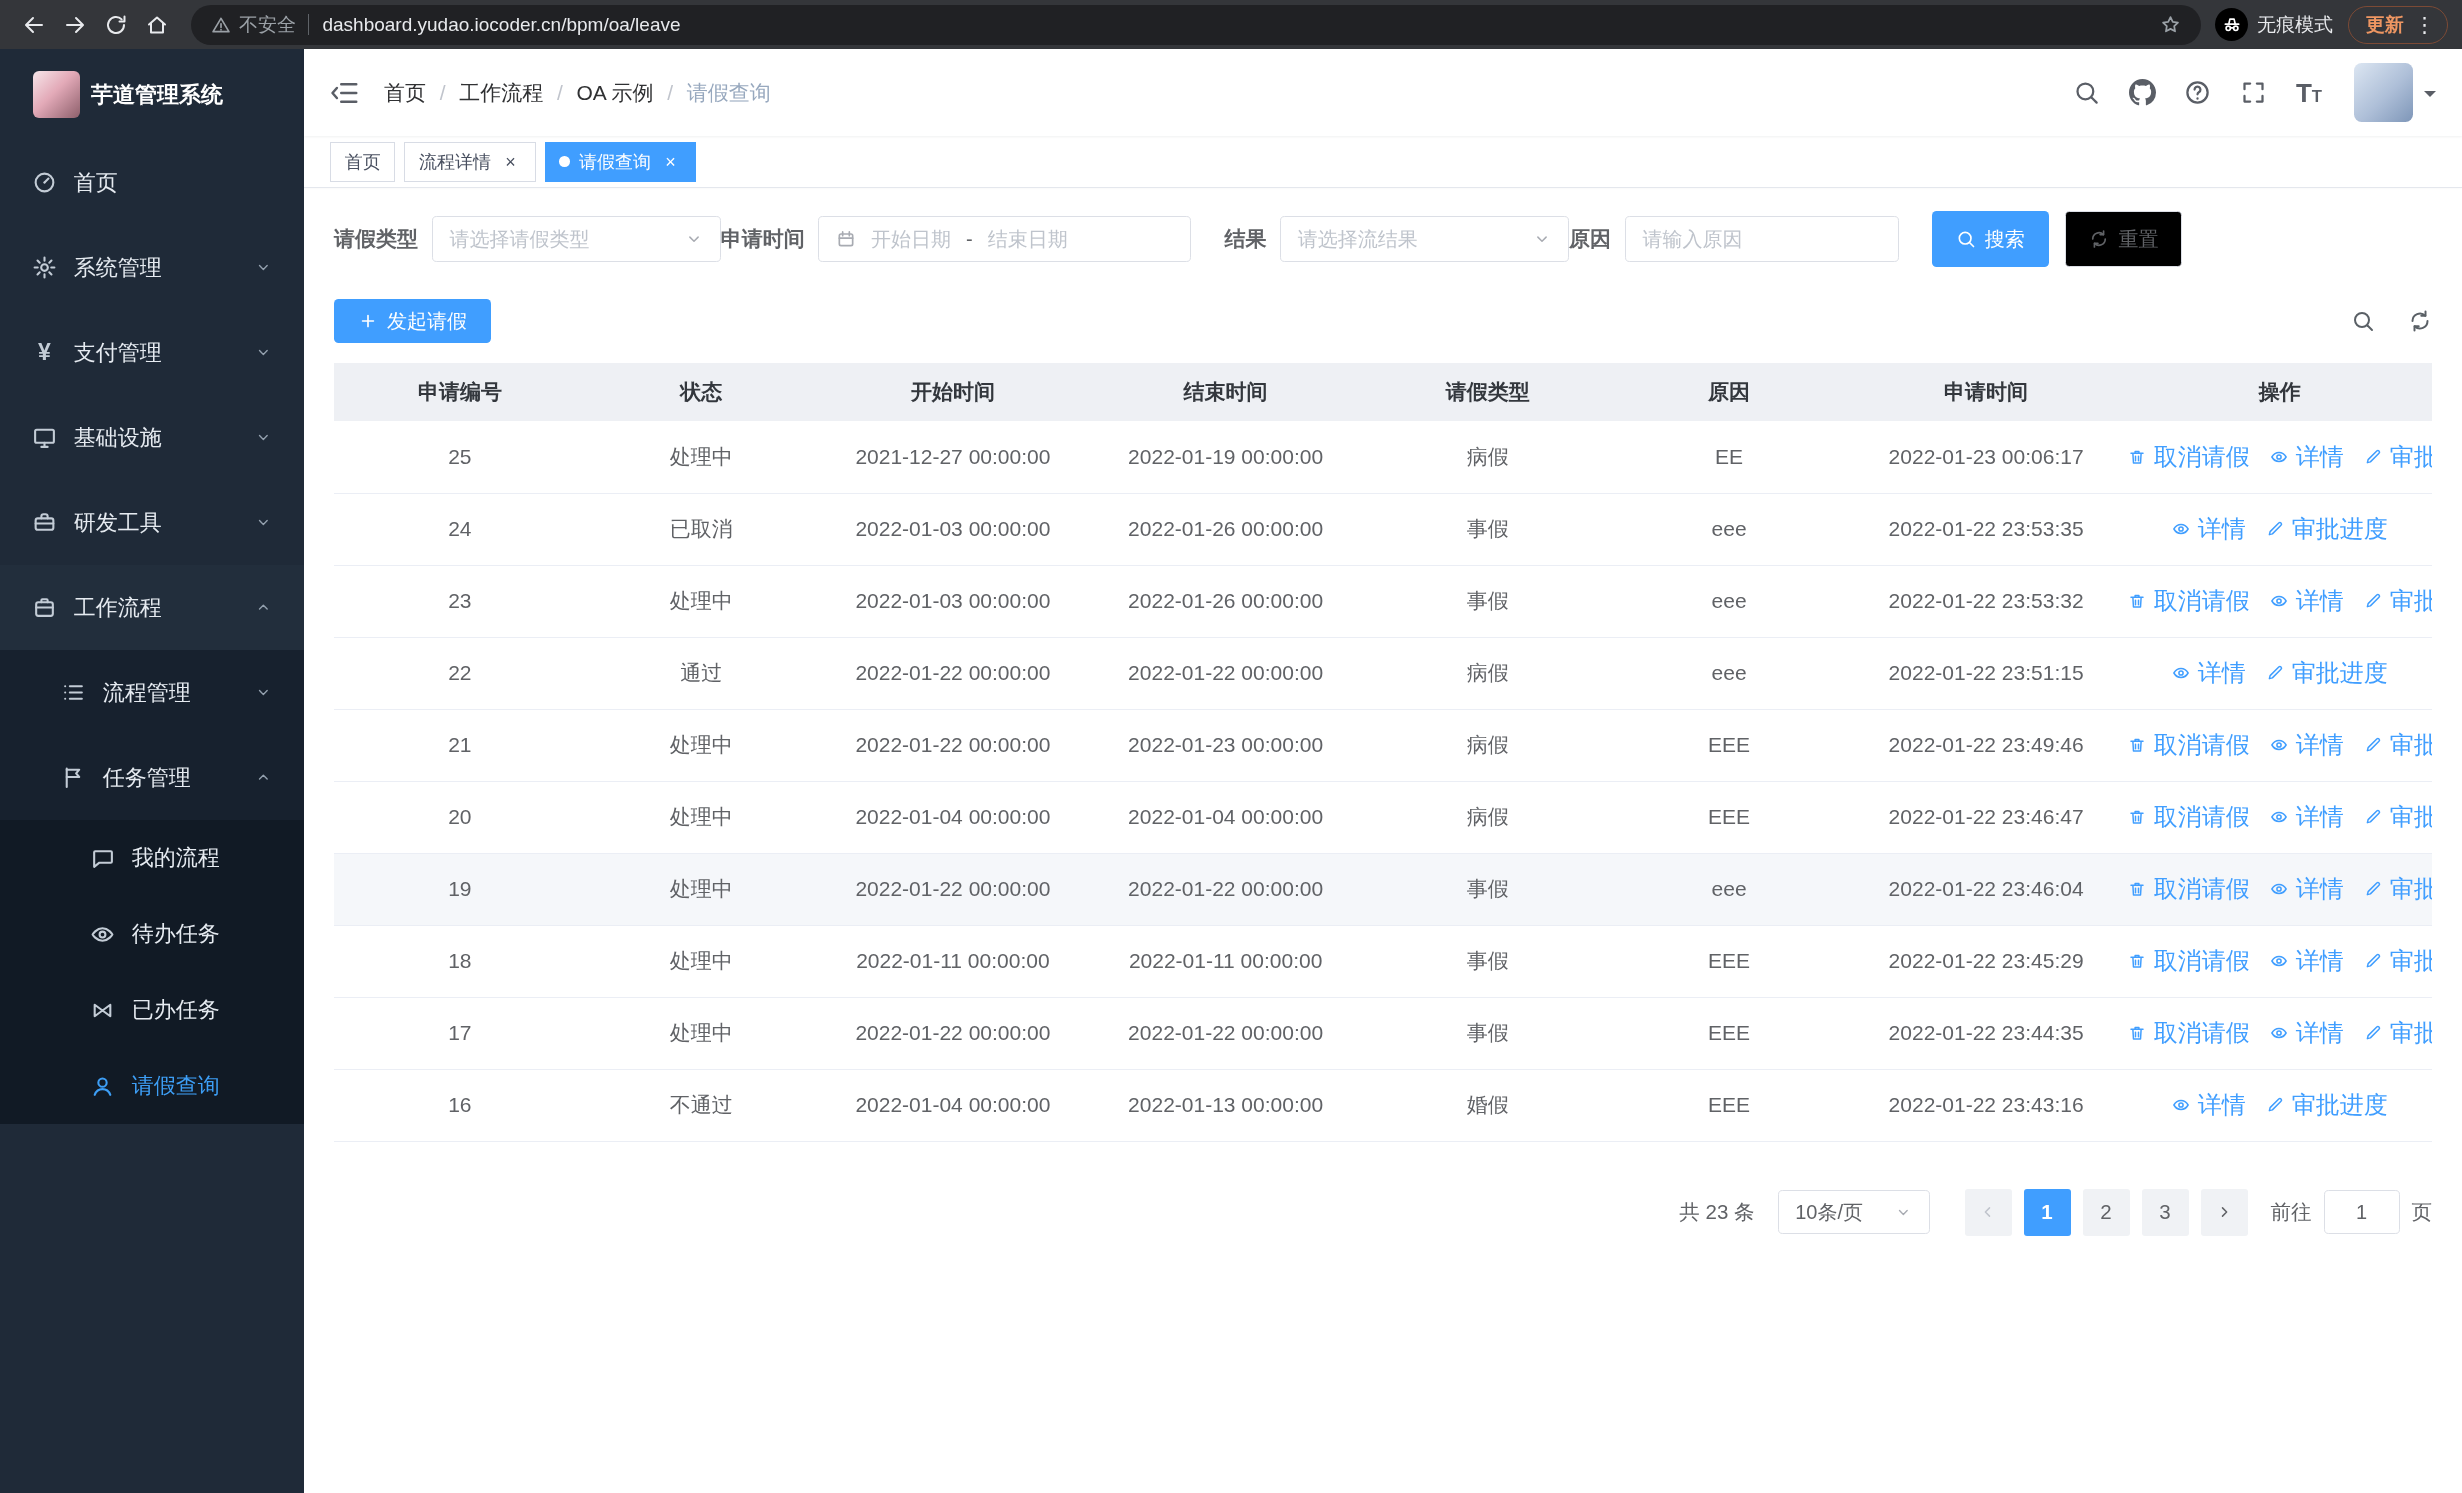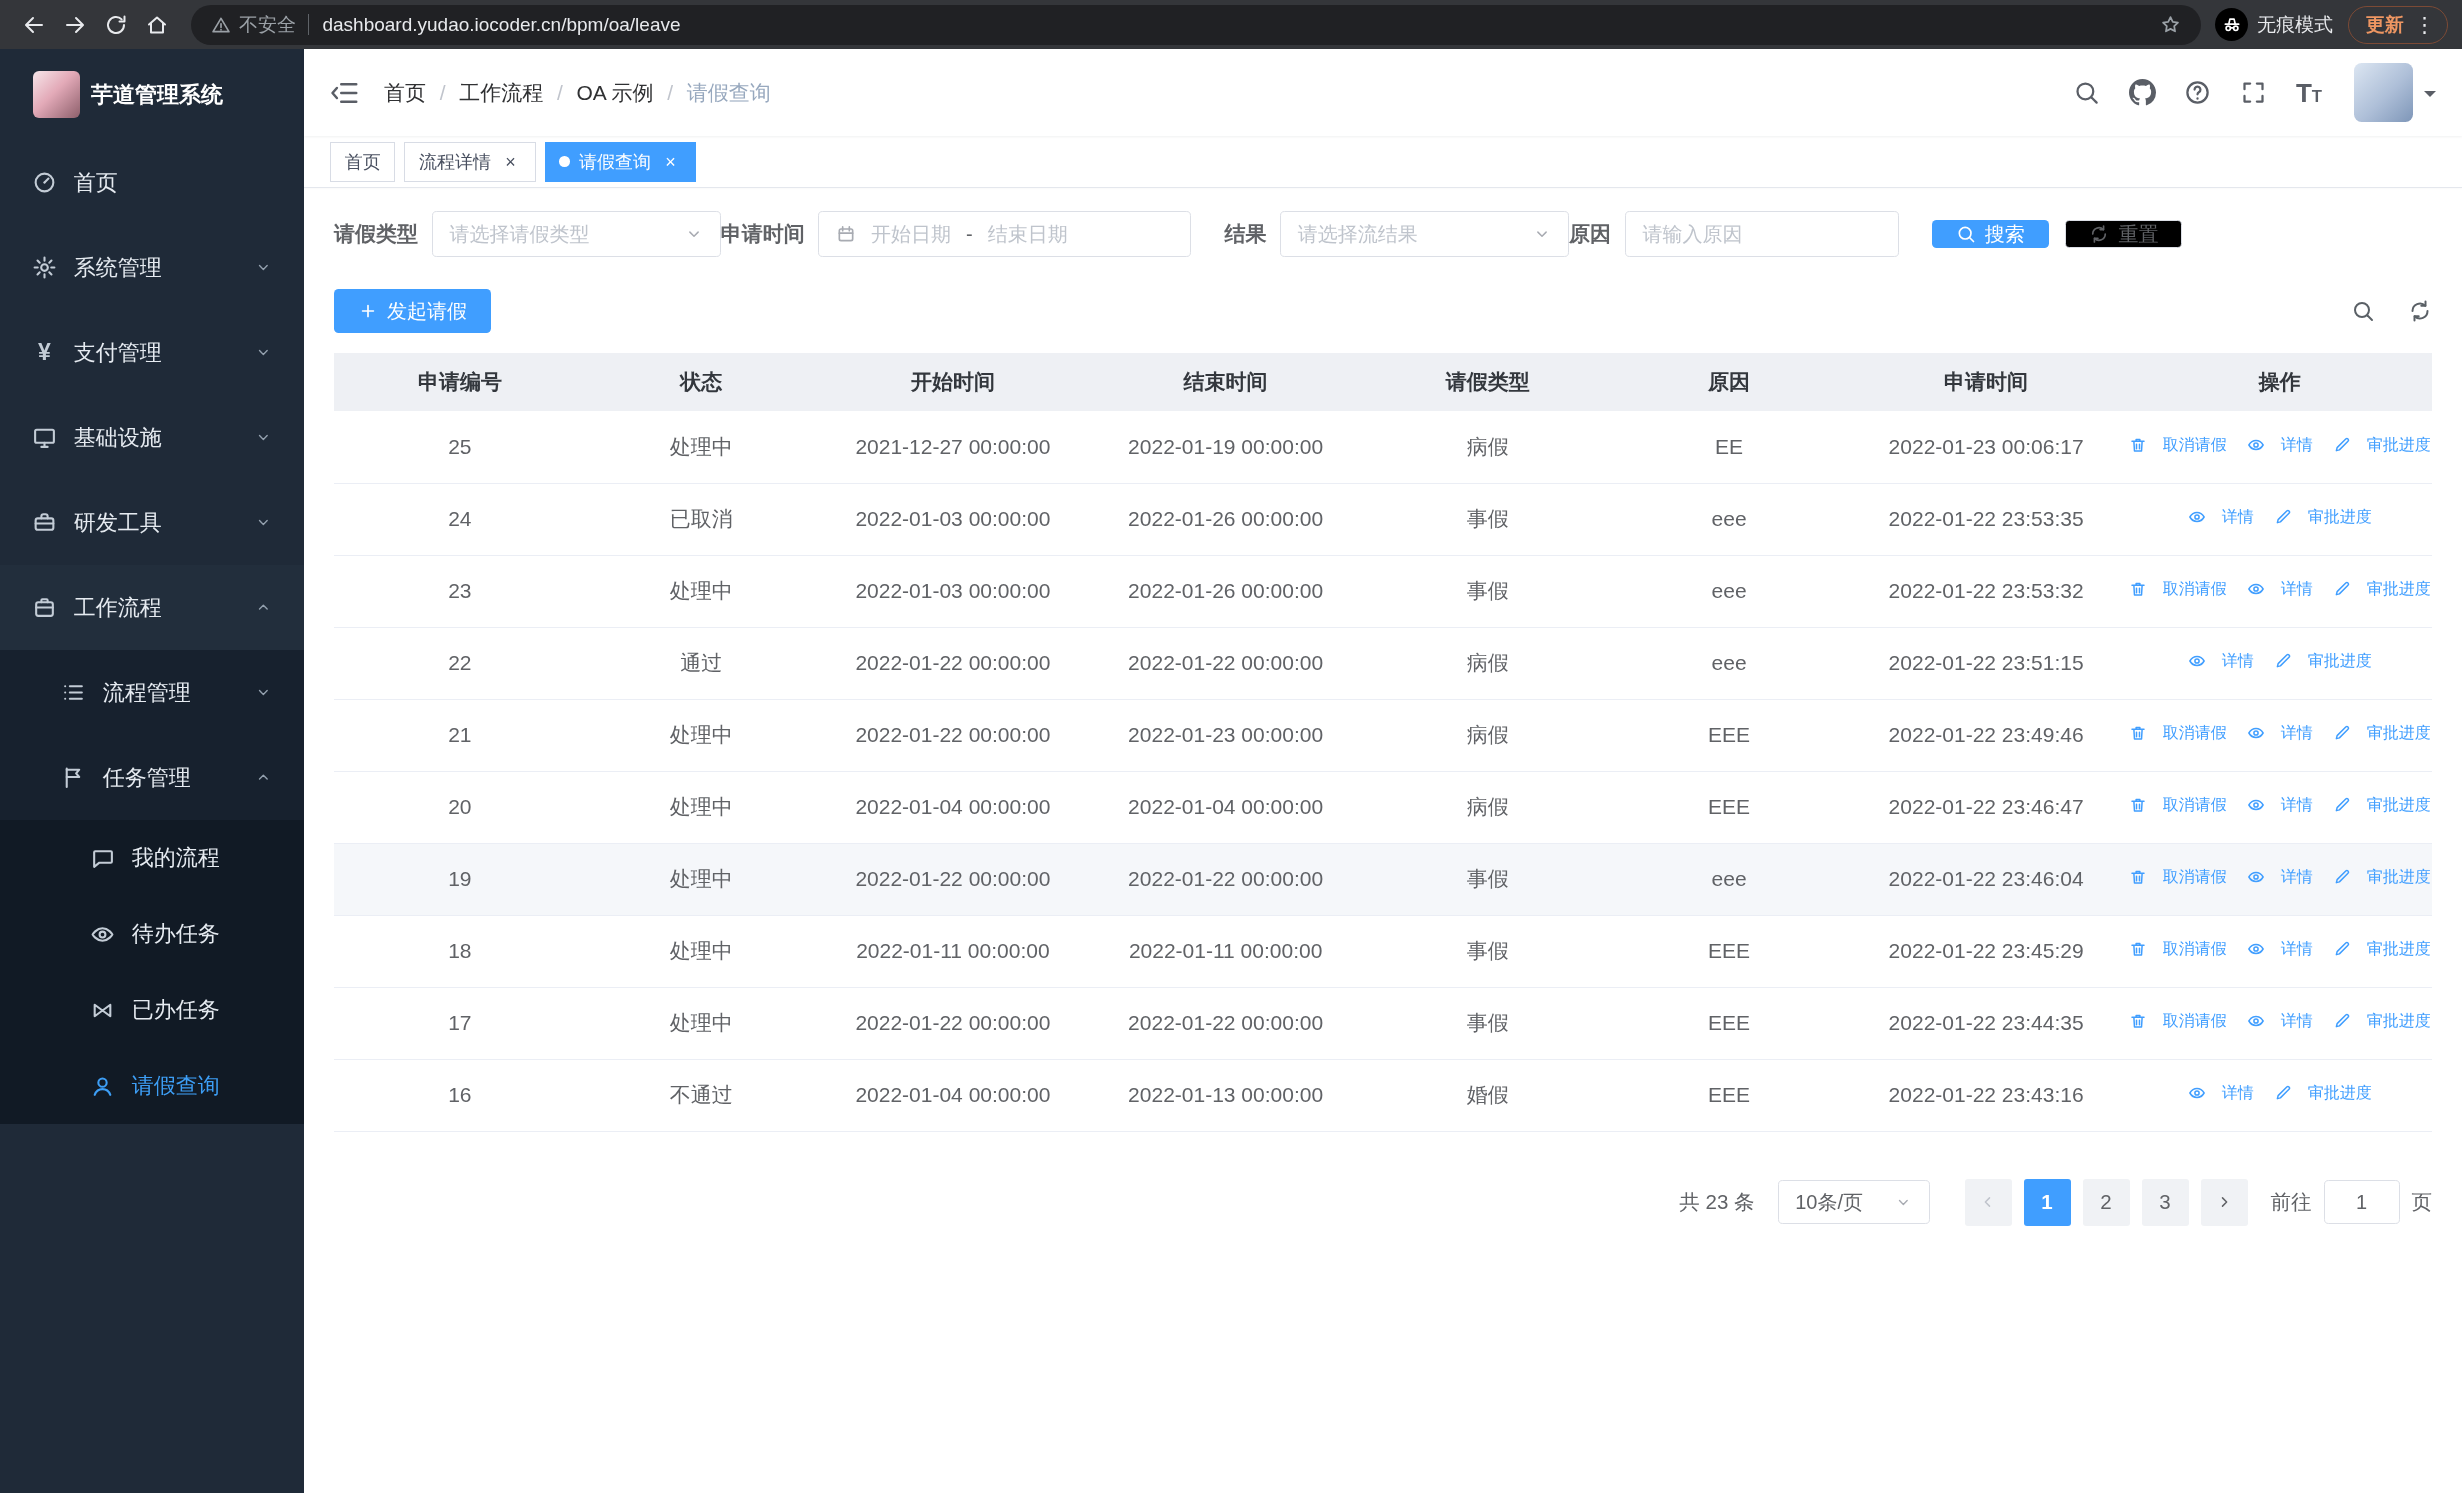--- a/index.html
+++ b/index.html
@@ -71,36 +71,36 @@
 .f-label{font-size:21px;font-weight:600;color:#606266;margin-right:13.7px;white-space:nowrap}
 .inp{height:46px;border:0.8px solid #dcdfe6;border-radius:4.6px;background:#fff;display:flex;align-items:center;padding:0 16.7px;font-size:20px;color:#606266;cursor:pointer}
 .ph{color:#bfc4cc}
 .sel{width:289px;justify-content:space-between;}
 .sel .chevd{color:#a8abb2;font-size:18px}
 .date{width:373px;gap:15px;margin-right:33px;justify-content:flex-start}
 .date .cal{color:#a8abb2;font-size:20px}
 .date .sep{color:#606266}
 input.txt{width:274px;height:46px;border:0.8px solid #dcdfe6;border-radius:4.6px;font-size:20px;color:#606266;padding:0 16.7px;outline:none;margin-right:33px;font-family:inherit}
 input.txt::placeholder{color:#bfc4cc}
-.btn{height:28px;border-radius:4.6px;display:inline-flex;align-items:center;justify-content:center;gap:9px;font-size:20px;padding:0 23px;cursor:pointer;border:0.8px solid transparent;font-family:inherit;white-space:nowrap}
+.btn{height:56px;border-radius:4.6px;display:inline-flex;align-items:center;justify-content:center;gap:9px;font-size:20px;padding:0 23px;cursor:pointer;border:0.8px solid transparent;font-family:inherit;white-space:nowrap}
 .btn-primary{background:#409eff;color:#fff}
 .btn-plain{background:#000000;border-color:#dcdfe6;color:#606266}
 .btn .bic{font-size:20px}
 .btn-search{margin-right:16.7px}
 .toolbar{display:flex;align-items:center;margin-top:32px}
 .btn-create{height:44px}
 .tool-icons{margin-left:auto;display:flex;align-items:center;gap:33px;color:#5a6066}
 .tool-icons .ic{font-size:24px;cursor:pointer}
 
 
 table{width:100%;border-collapse:collapse;table-layout:fixed;margin-top:20px}
 thead th{background:#eef0f4;height:58px;font-size:21px;font-weight:700;color:#33373d;text-align:center;white-space:nowrap}
 tbody td{height:72px;border-bottom:0.8px solid #ebeef5;font-size:21px;color:#606266;text-align:center;white-space:nowrap;overflow:hidden}
 tr.hl td{background:#f5f7fa}
-.op{color:#409eff;display:inline-flex;align-items:center;gap:16px;font-size:16px;cursor:pointer;text-decoration:none;white-space:nowrap}
+.op{color:#409eff;display:inline-flex;align-items:center;gap:8px;font-size:24px;cursor:pointer;text-decoration:none;white-space:nowrap}
 .op + .op{margin-left:20px}
 .opic{font-size:18px}
 
 
 .pager{display:flex;align-items:center;justify-content:flex-end;margin-top:47px;color:#606266;font-size:20.5px}
 .total{margin-right:23px;white-space:nowrap}
 .psize{width:152px;height:44px;justify-content:space-between;margin-right:23px}
 .psize span{color:#606266}
 .psize .chevd{color:#a8abb2;font-size:16.7px}
 .pbtn{min-width:47px;height:47px;background:#f0f2f5;border-radius:3px;display:flex;align-items:center;justify-content:center;font-size:20.5px;color:#606266;cursor:pointer;margin-left:12px;padding:0 6px}

